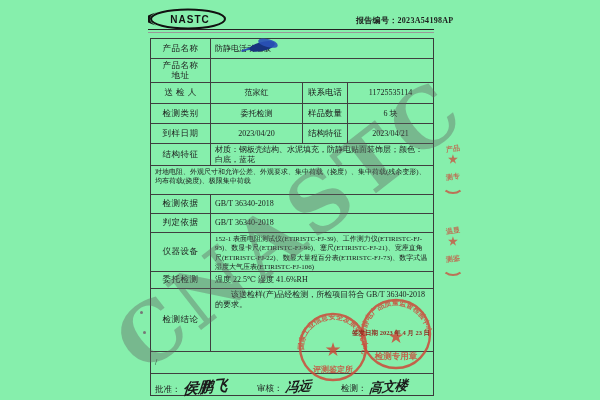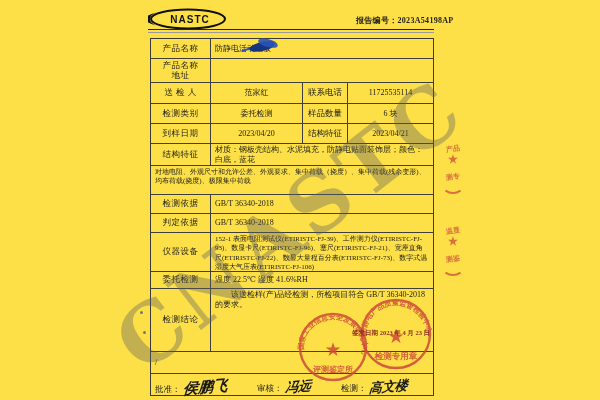--- a/index.html
+++ b/index.html
@@ -1,18 +1,18 @@
 <!DOCTYPE html>
 <html><head>
 <meta charset="utf-8">
 <style>
   html,body{margin:0;padding:0;}
   body{width:600px;height:400px;background:#ffffff;position:relative;overflow:hidden;
        font-family:"Liberation Serif","DejaVu Serif",serif;color:#1c1c1c;}
-  .page{position:absolute;inset:0;background:#fde047;}
+  .page{position:absolute;inset:0;background:#86efac;}
 
   
   .logo{position:absolute;left:148px;top:8px;width:80px;height:22px;}
   .report-no{position:absolute;left:356px;top:15px;font-size:8px;font-weight:bold;letter-spacing:.3px;}
   .header-rule{position:absolute;left:148px;top:29px;width:286px;height:2px;
                border-top:1.5px solid #222;border-bottom:1px solid #999;}
 
   
   .doc-table{position:absolute;left:150px;top:38px;width:284px;border:1.3px solid #3a3a3a;
              box-sizing:border-box;background:transparent;}

